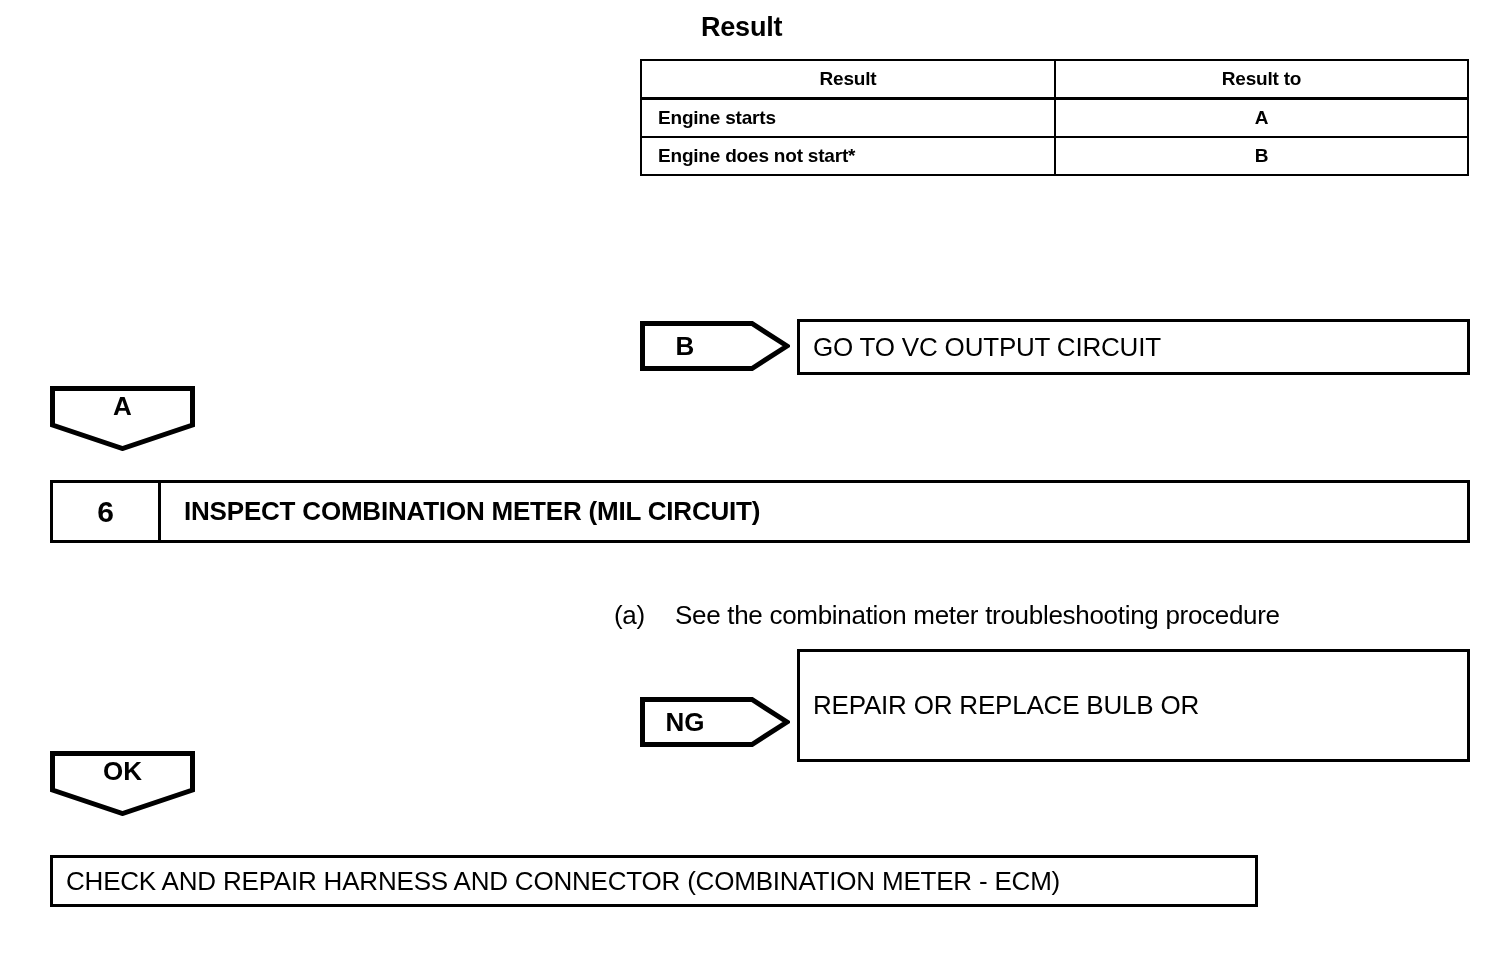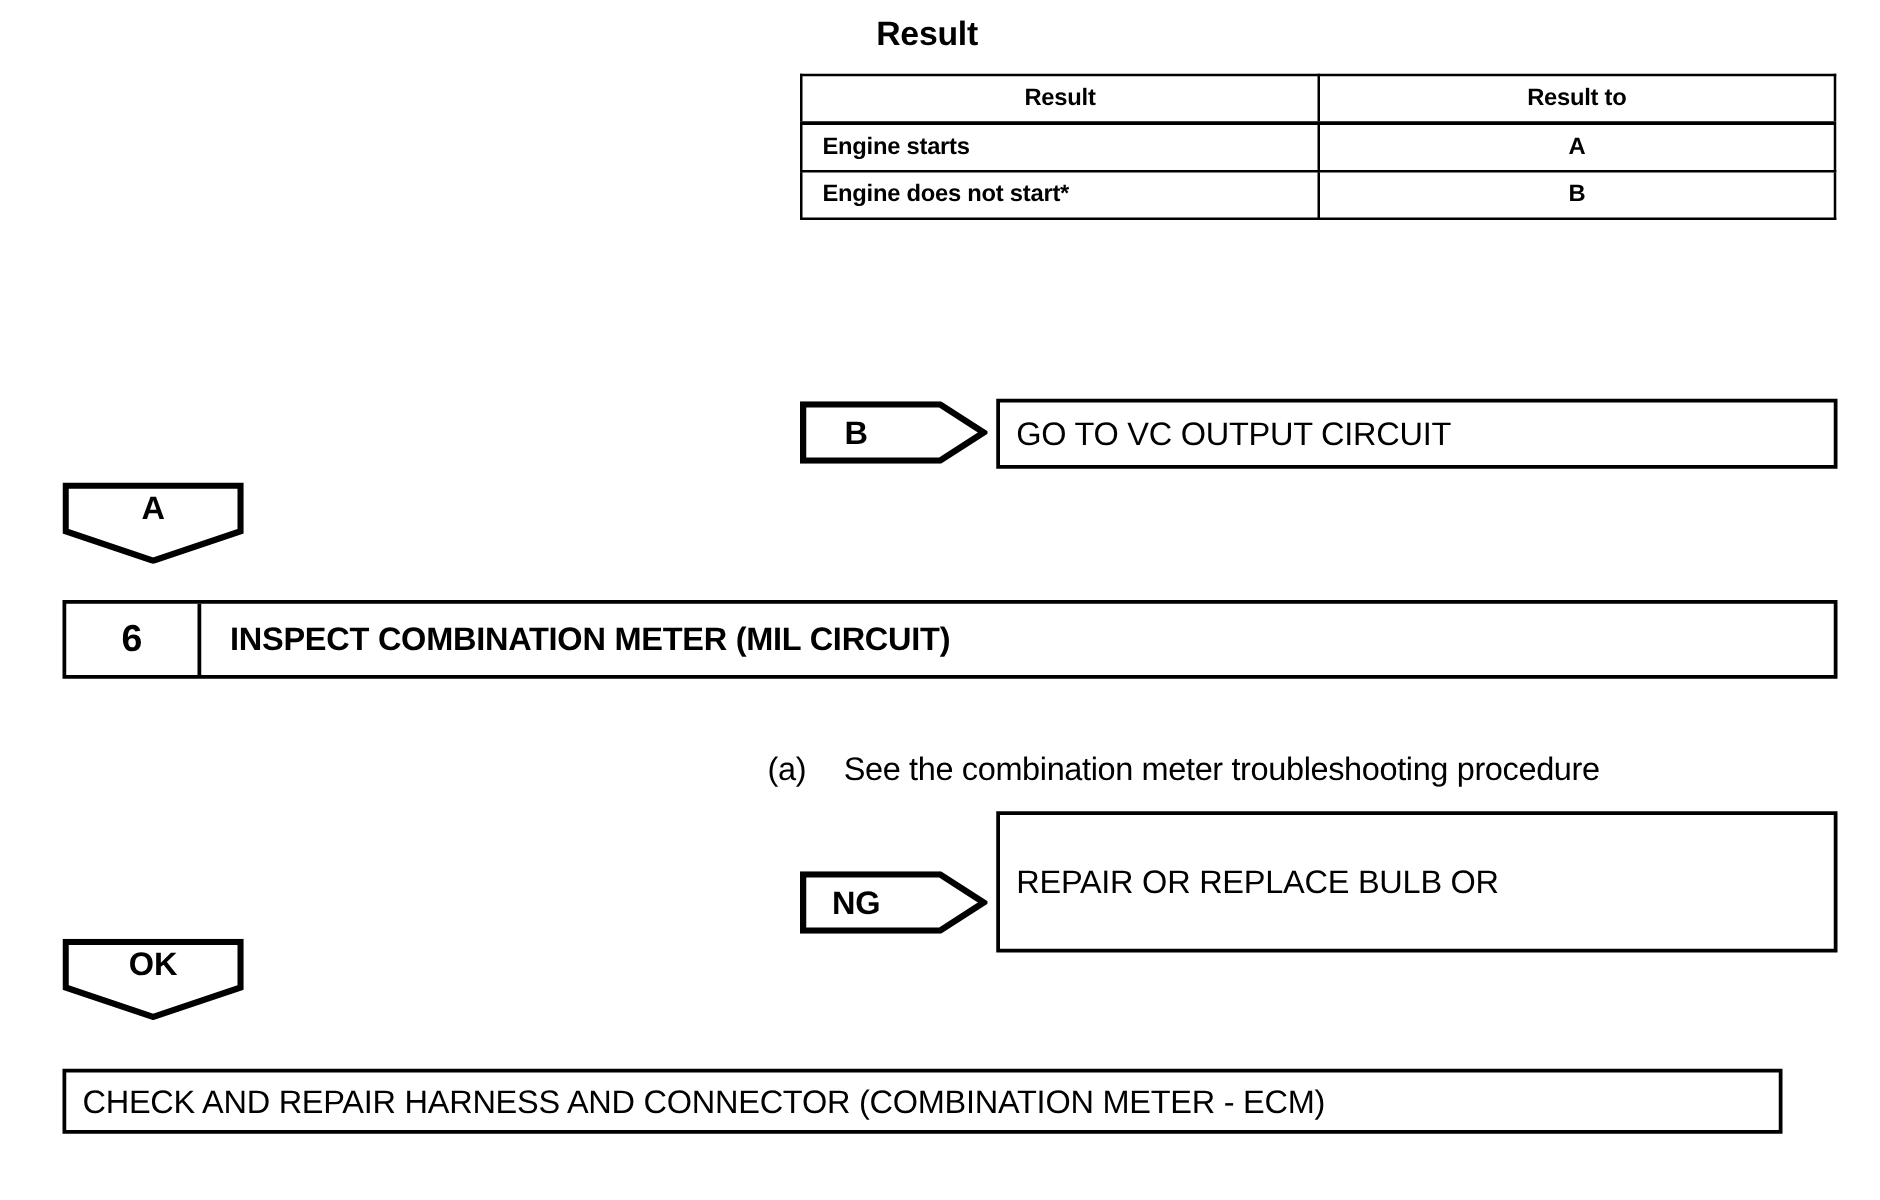--- a/index.html
+++ b/index.html
@@ -148,21 +148,21 @@
   #box-repair {
     left: 797px;
     top: 649px;
     width: 673px;
     height: 113px;
     line-height: 37px;
   }
   #box-check-harness {
     left: 50px;
     top: 855px;
-    width: 1376px;
+    width: 1208px;
     height: 52px;
   }
 
   
   #step-6 {
     left: 50px;
     top: 480px;
     width: 1420px;
     height: 63px;
     border: 3px solid #000;

